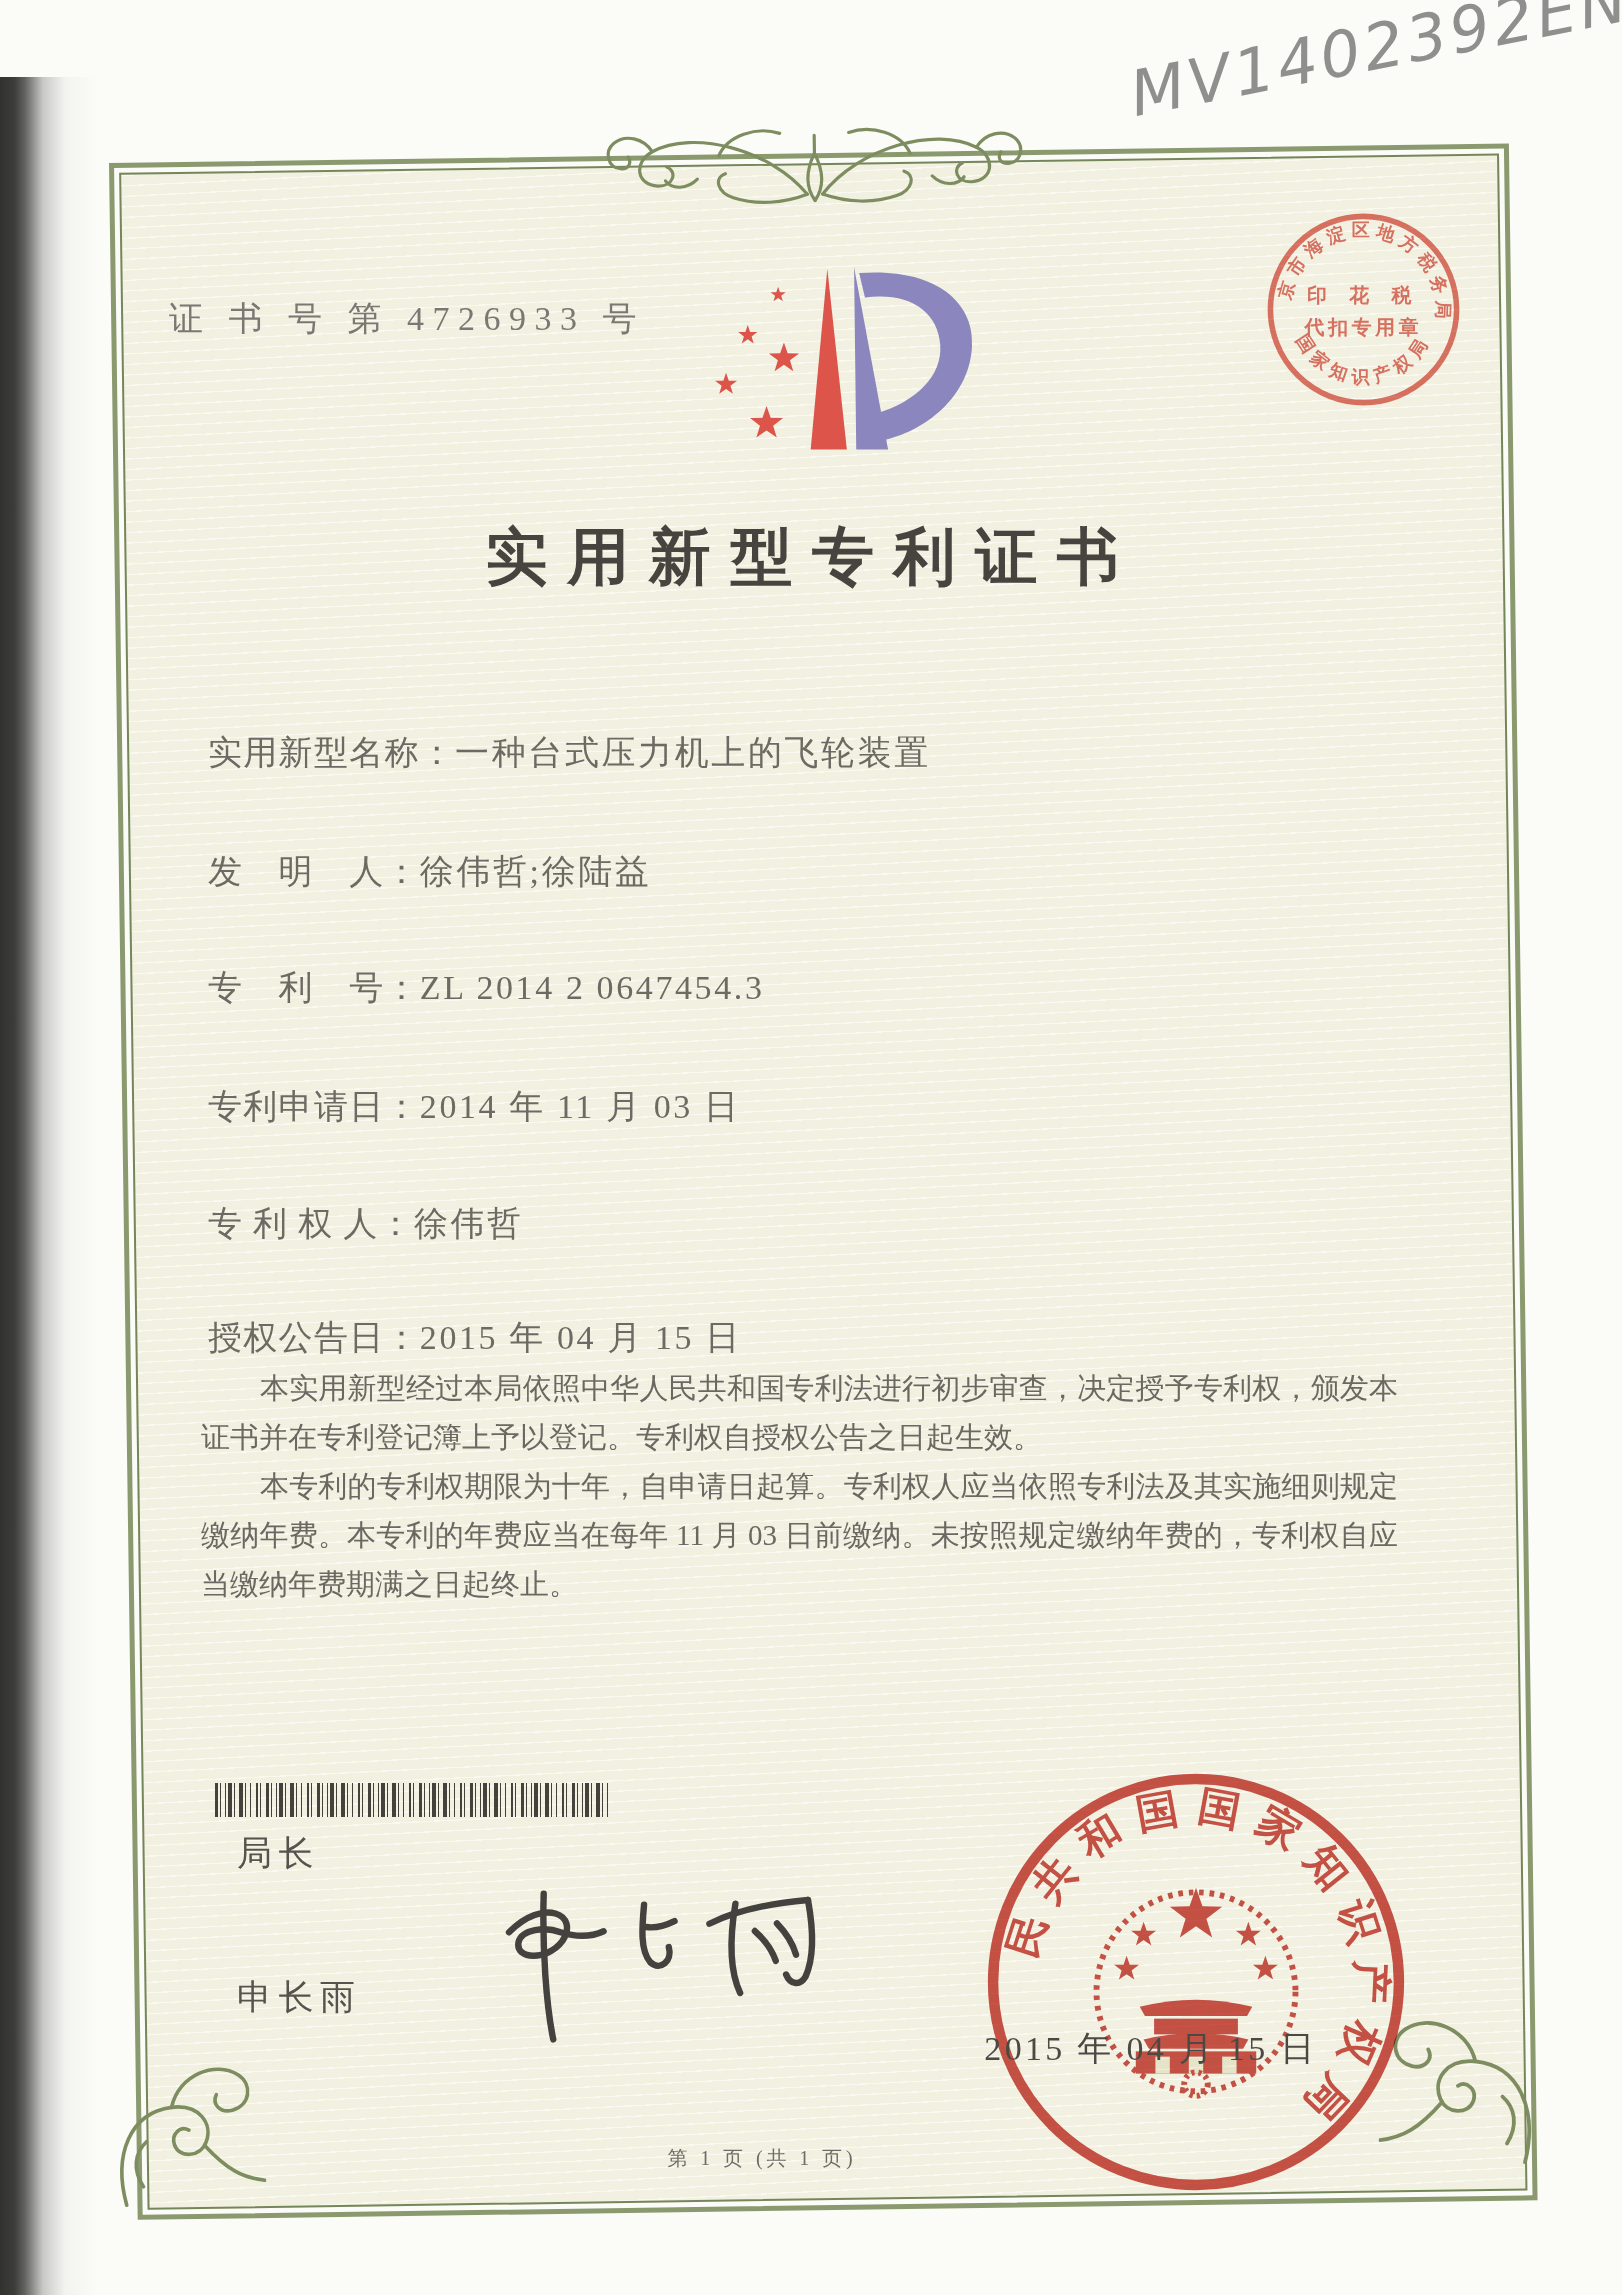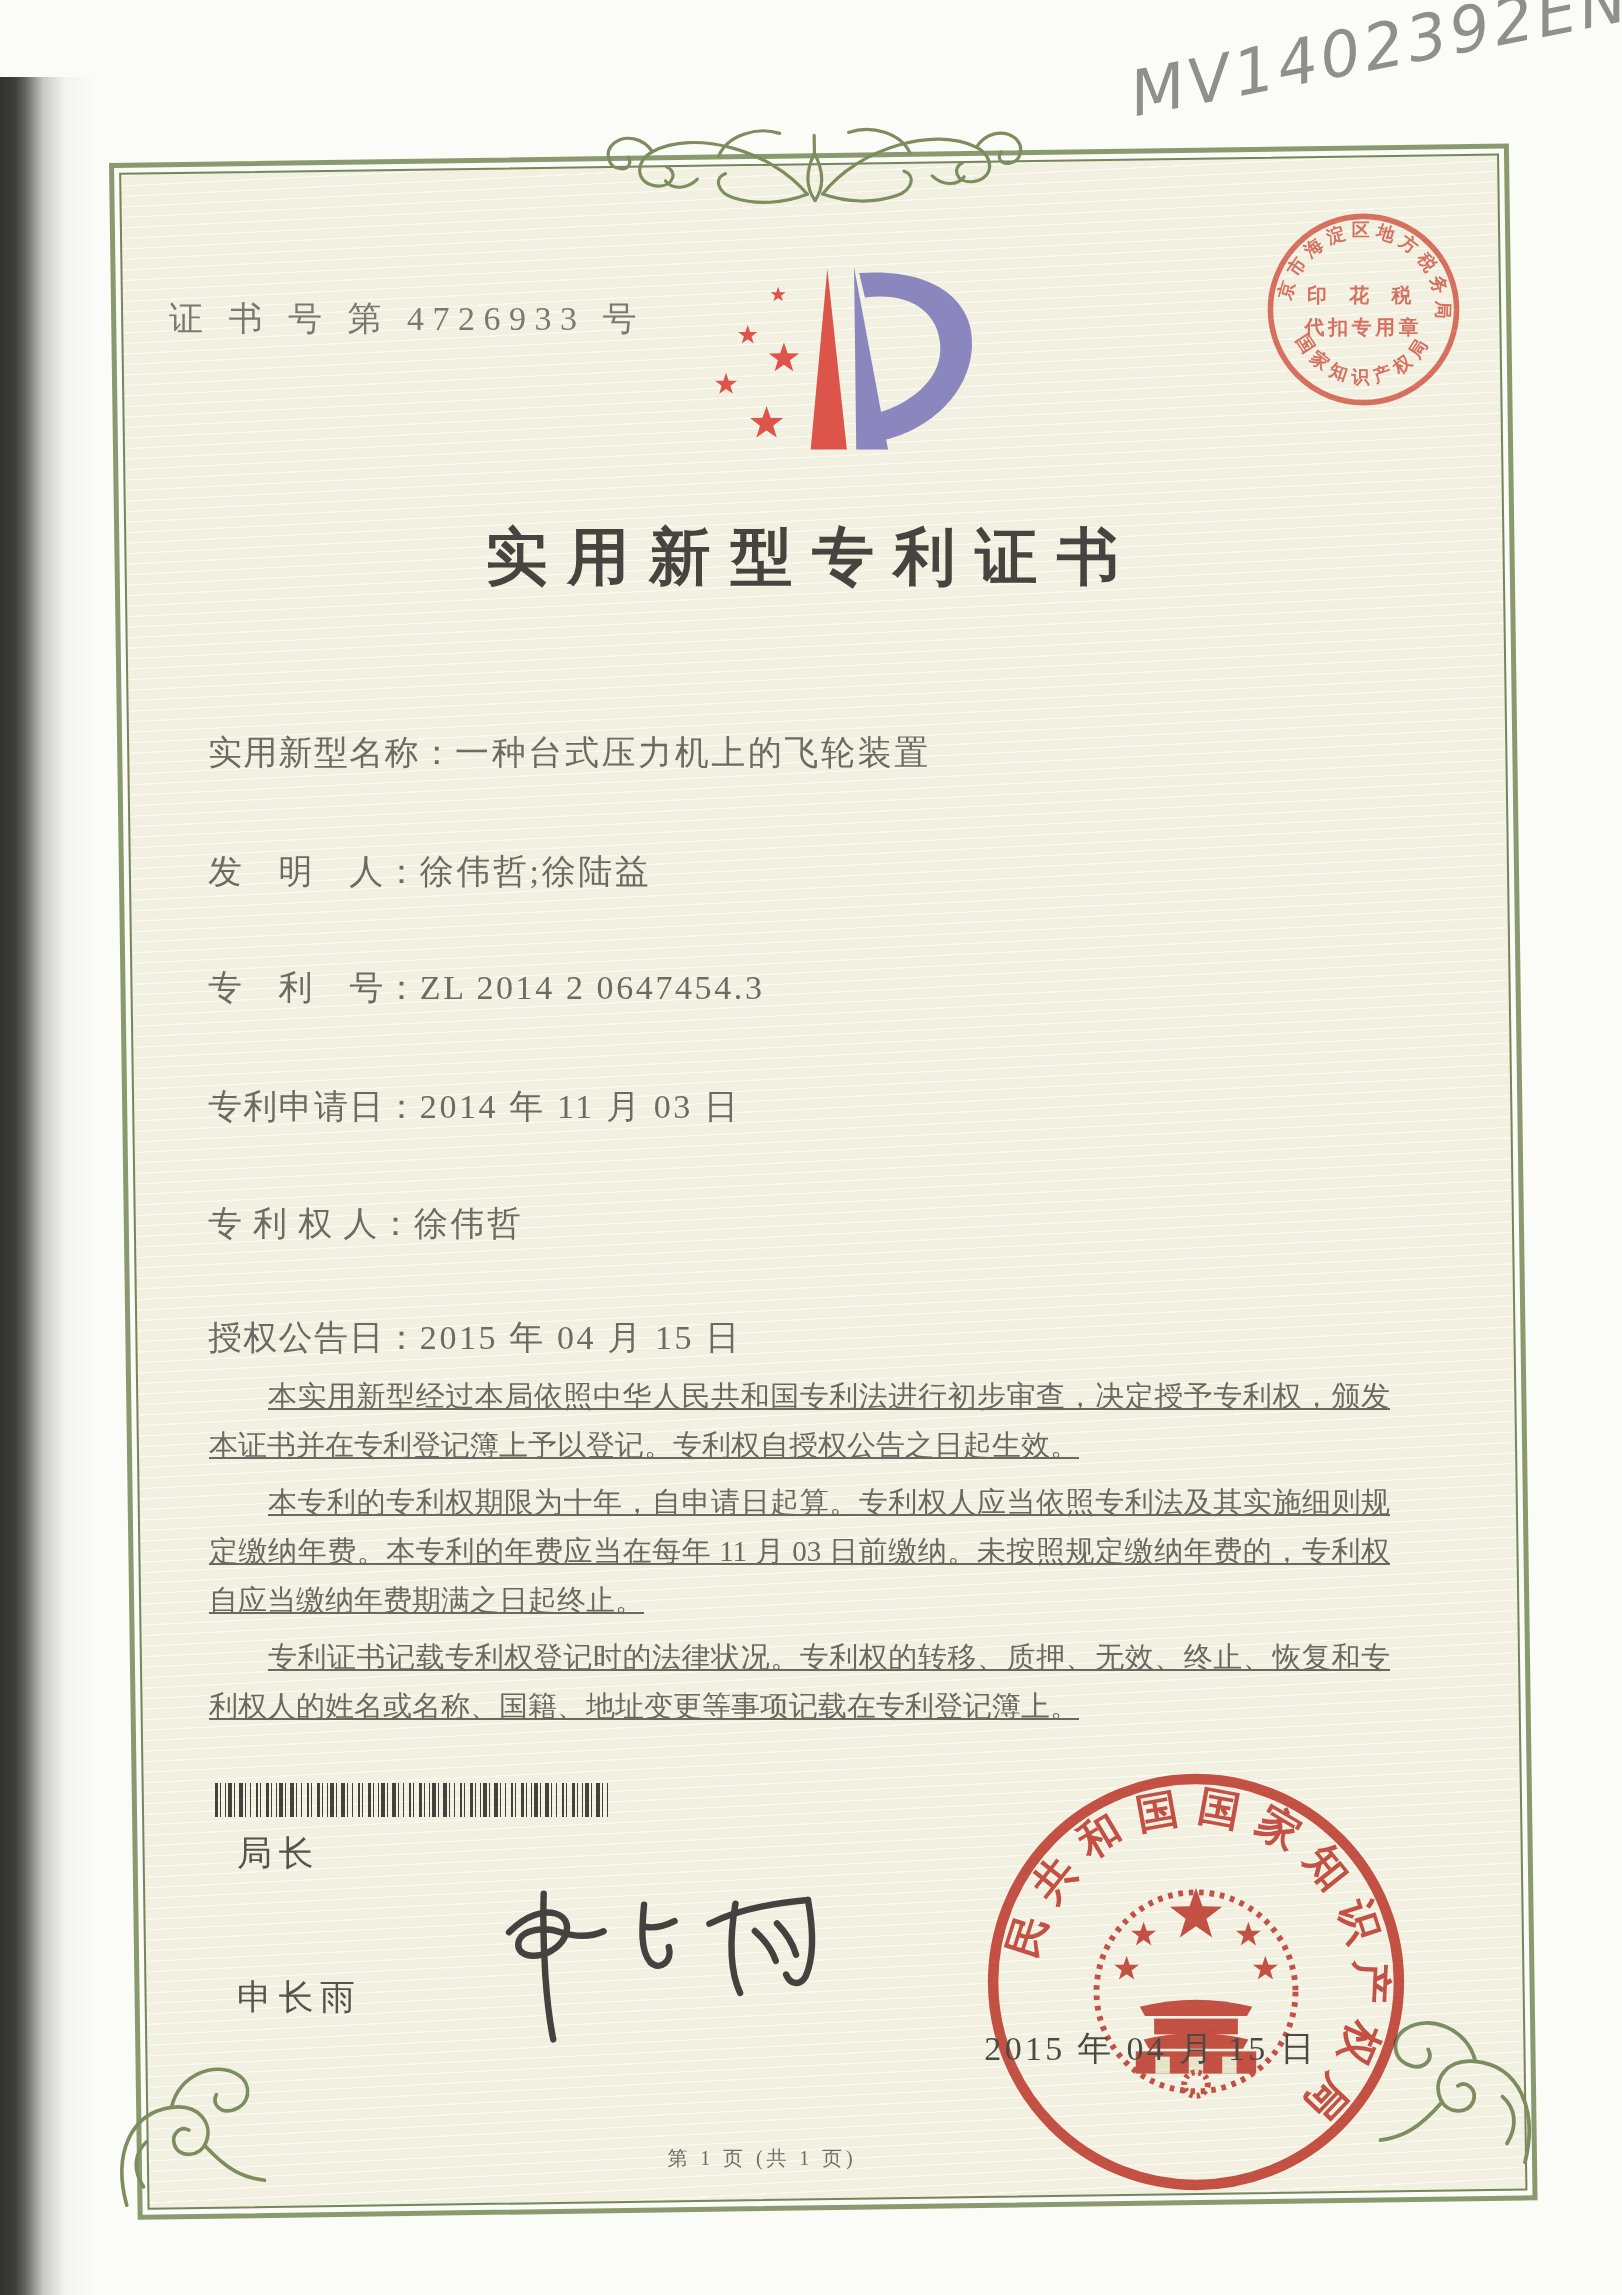--- a/index.html
+++ b/index.html
@@ -45,21 +45,21 @@
   }
   .field{position:absolute;left:200px;font-size:34px;color:#6d6a63;white-space:nowrap;}
   .field .flabel{letter-spacing:1.3px;margin-left:8px;}
   .field .fvalue{letter-spacing:2.6px;}
   .f0{top:730px;} .f1{top:849px;} .f2{top:965px;}
   .f3{top:1084px;} .f4{top:1201px;} .f5{top:1315px;}
   .paras{
     position:absolute;left:201px;top:1364px;width:1197px;
     font-size:29px;line-height:49px;color:#6b6862;text-align:justify;
   }
-  .paras p{margin:8px;text-indent:59px;text-decoration:underline;}
+  .paras p{margin:0;text-indent:59px;}
   .barcode{
     position:absolute;left:215px;top:1783px;width:398px;height:34px;opacity:.88;
     background:repeating-linear-gradient(90deg,
       #2b2a25 0 2.6px,transparent 2.6px 4.6px,#2b2a25 4.6px 5.9px,transparent 5.9px 9.8px,
       #2b2a25 9.8px 11px,transparent 11px 13px,#2b2a25 13px 17px,transparent 17px 19px,
       #2b2a25 19px 20px,transparent 20px 24px,#2b2a25 24px 28px,transparent 28px 30px,
       #2b2a25 30px 31px,transparent 31px 35px,#2b2a25 35px 36px,transparent 36px 41px,
       #2b2a25 41px 43px,transparent 43px 45px,#2b2a25 45px 46px,transparent 46px 51px);
   }
   .director-label{position:absolute;left:237px;top:1830px;font-size:35px;color:#55534d;letter-spacing:6.5px;}
@@ -194,21 +194,20 @@
 <div class="field f4">
   <span class="flabel">专 利 权 人：</span><span class="fvalue">徐伟哲</span>
 </div>
 <div class="field f5">
   <span class="flabel">授权公告日：</span><span class="fvalue">2015 年 04 月 15 日</span>
 </div>
 
 <div class="paras">
   <p>本实用新型经过本局依照中华人民共和国专利法进行初步审查，决定授予专利权，颁发本证书并在专利登记簿上予以登记。专利权自授权公告之日起生效。</p>
   <p>本专利的专利权期限为十年，自申请日起算。专利权人应当依照专利法及其实施细则规定缴纳年费。本专利的年费应当在每年 11 月 03 日前缴纳。未按照规定缴纳年费的，专利权自应当缴纳年费期满之日起终止。</p>
-  <p>专利证书记载专利权登记时的法律状况。专利权的转移、质押、无效、终止、恢复和专利权人的姓名或名称、国籍、地址变更等事项记载在专利登记簿上。</p>
 </div>
 
 <div class="barcode"></div>
 
 <div class="director-label">局长</div>
 <div class="director-name">申长雨</div>
 
 <div class="signature">
   <svg viewBox="0 0 560 280" width="100%" height="100%">
     <g fill="none" stroke="#44423e" stroke-width="10" stroke-linecap="round">

